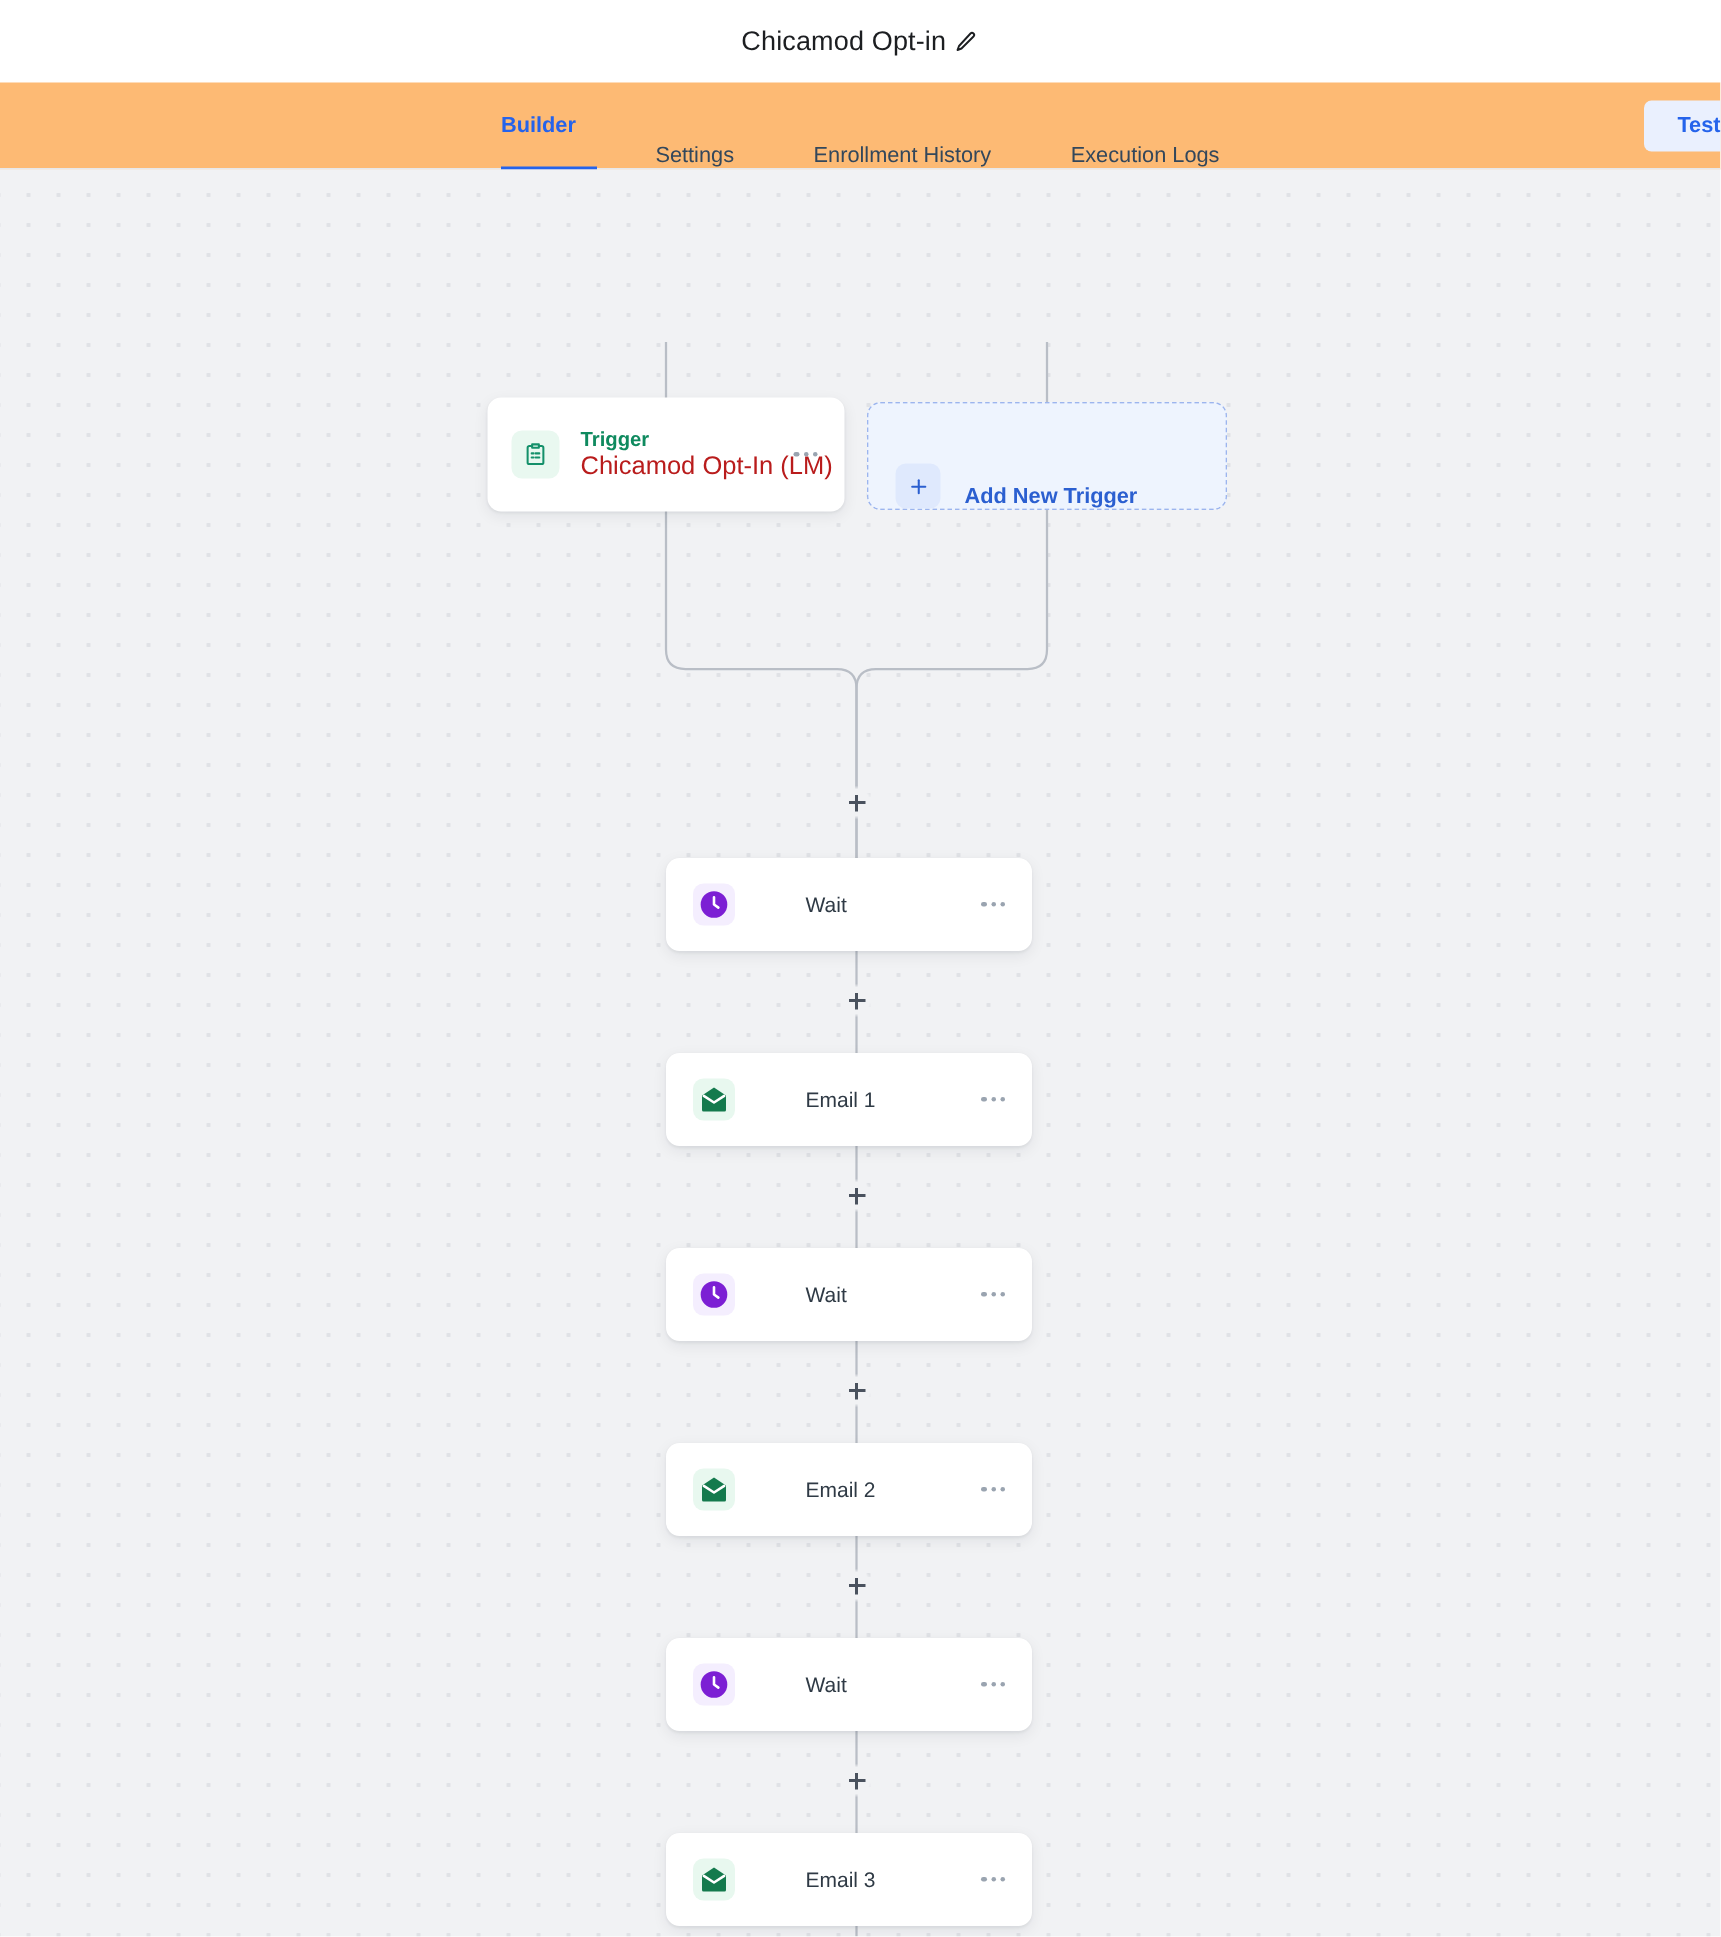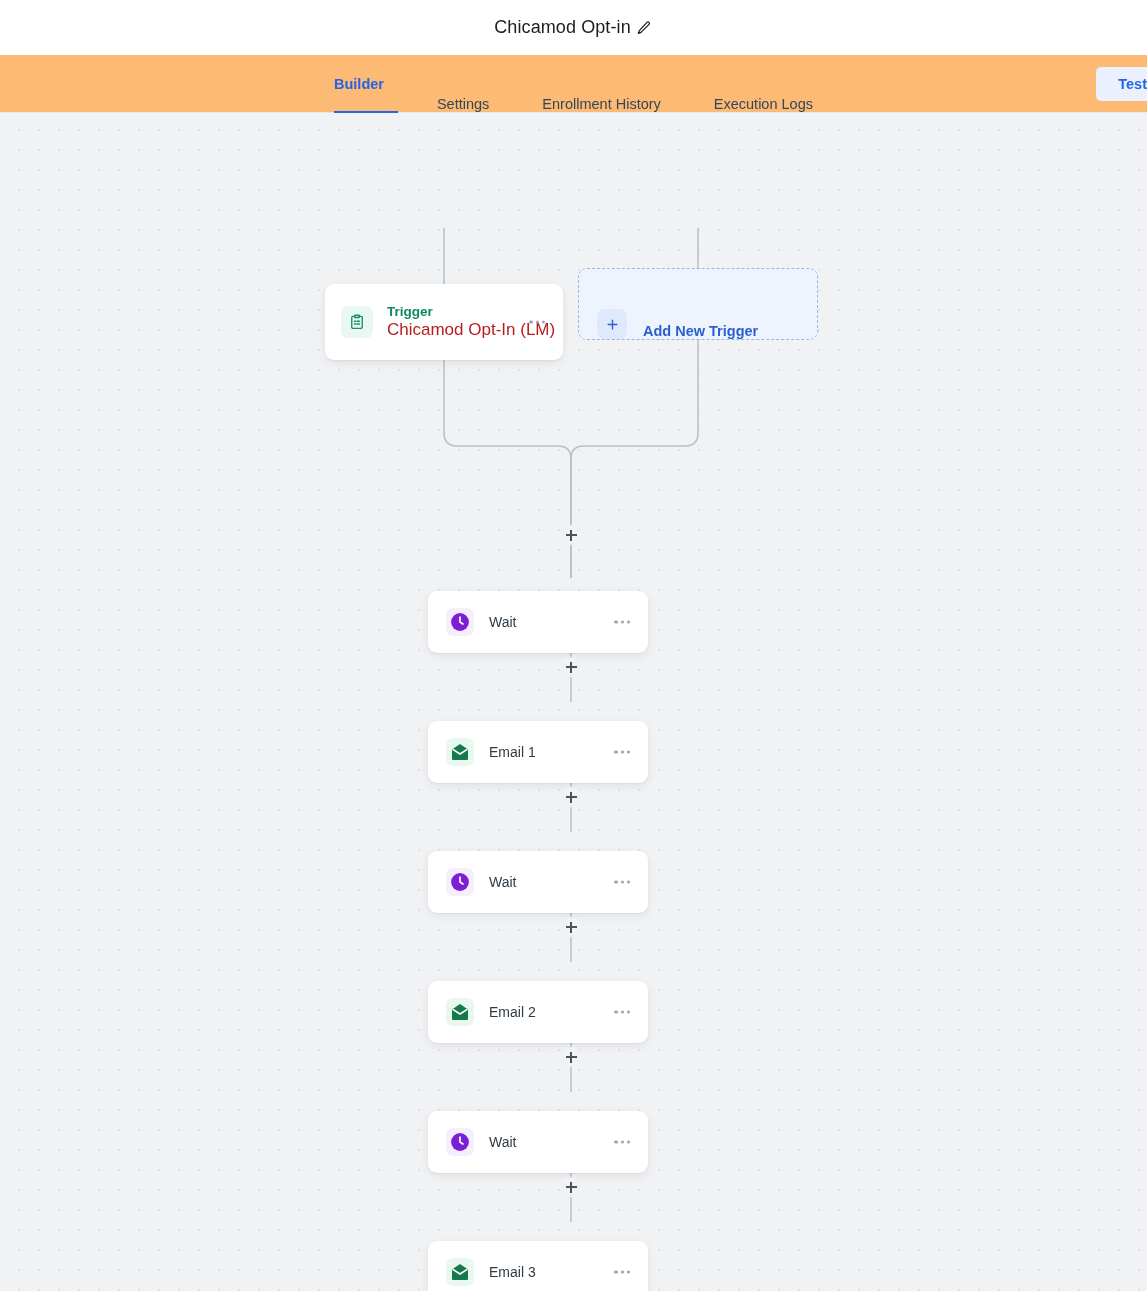--- a/index.html
+++ b/index.html
@@ -117,21 +117,20 @@
 
   
   .node {
     position: absolute;
     background: #ffffff;
     border-radius: 9px;
     box-shadow: 0 1px 2px rgba(16,24,40,.06), 0 3px 10px rgba(16,24,40,.07);
     display: flex;
     align-items: center;
     cursor: pointer;
-    margin-top: 19px;
   }
   .node-icon {
     width: 30px; height: 30px;
     border-radius: 7px;
     display: flex;
     align-items: center;
     justify-content: center;
     flex: 0 0 auto;
   }
   .node-label {
@@ -192,24 +191,25 @@
   }
   .add-trigger-label {
     margin-left: 16px;
     font-size: 14.5px;
     font-weight: 700;
     color: #2b5fd0;
   }
 
   
   .step-node {
-    left: 428px;
-    width: 220px;
+    left: 444px;
+    width: 244px;
     height: 62px;
     padding-left: 18px;
+    gap: 32px;
   }
   .step-node .node-icon { width: 28px; height: 28px; }
   .icon-wait { background: #f4eefe; }
   .icon-email { background: #e8f8ef; }
 
   
   .plus-handle {
     position: absolute;
     width: 22px; height: 22px;
     margin-left: -11px;

